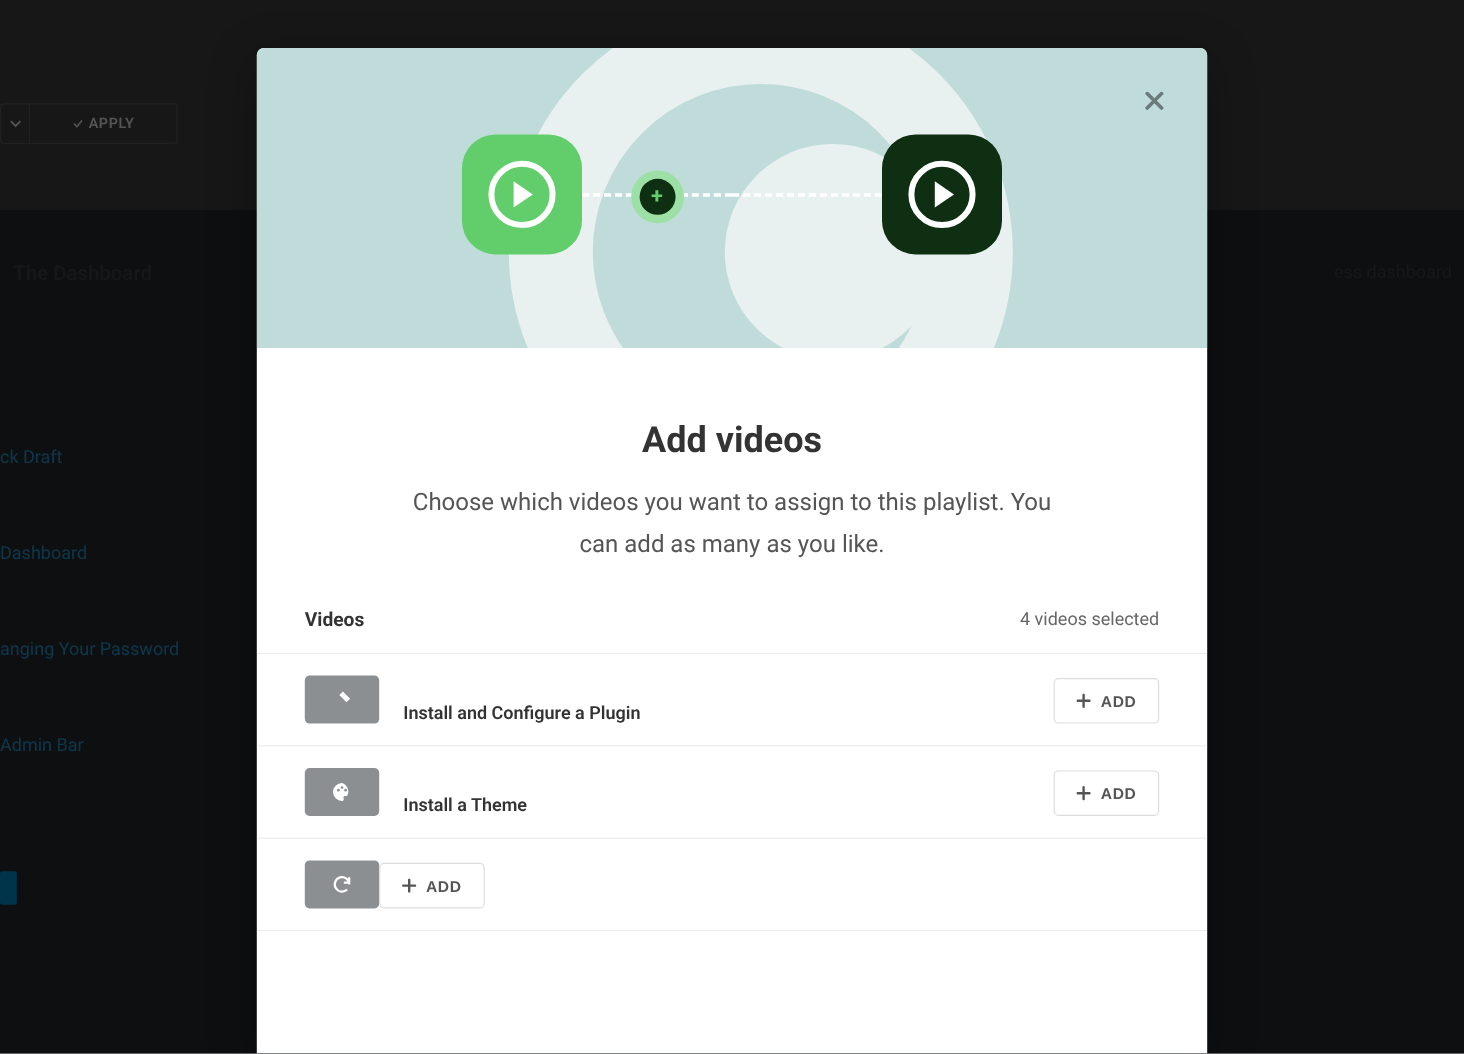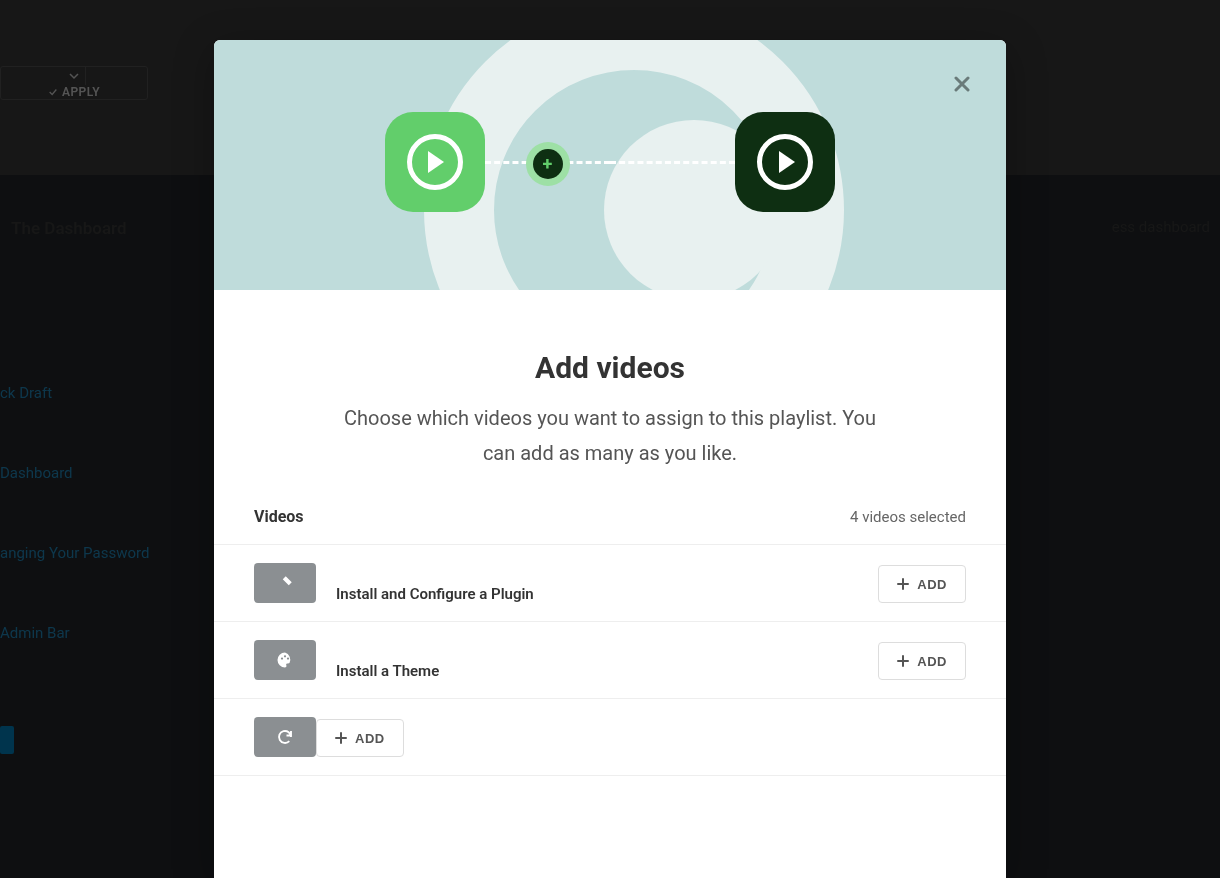--- a/index.html
+++ b/index.html
@@ -1,21 +1,21 @@
 <!DOCTYPE html>
 <html><head>
 <meta charset="utf-8">
 <style>
   * { box-sizing: border-box; margin: 0; padding: 0; }
   html, body { width: 1220px; height: 878px; font-family: -apple-system, BlinkMacSystemFont, "Segoe UI", Roboto, sans-serif; overflow: hidden; }
   body { position: relative; background: #1f2326; }
 
   
   .bg-top-strip { position: absolute; top: 0; left: 0; right: 0; height: 175px; background: #333333; }
-  .bg-apply { position: absolute; top: 66px; left: 0; width: 148px; height: 34px; border: 1px solid #4a4a4a; border-radius: 3px; display: flex; align-items: center; flex-direction: column; }
+  .bg-apply { position: absolute; top: 86px; left: 0; width: 148px; height: 34px; border: 1px solid #4a4a4a; border-radius: 3px; display: flex; align-items: center; }
   .bg-apply-chev { width: 24px; height: 32px; display:flex; align-items:center; justify-content:center; color:#bbb; border-right:1px solid #4a4a4a; }
   .bg-apply-btn { flex:1; display:flex; align-items:center; justify-content:center; gap:4px; color:#bbb; font-size:12px; font-weight:600; letter-spacing:0.5px; }
   .bg-links { position: absolute; left: 0; top: 218px; font-size: 15px; color: #1e7aa9; }
   .bg-link { margin-bottom: 62px; white-space: nowrap; }
   .bg-heading { position:absolute; left:11px; top:218px; color:#333; font-weight:600; font-size:17px;}
   .bg-dash-text { position:absolute; right:10px; top:218px; color:#333; font-size:15px; white-space:nowrap; }
   .bg-chip { position:absolute; left:0; top:726px; width:14px; height:28px; background:#0073aa; border-radius:2px;}
 
   
   .overlay { position: absolute; inset: 0; background: rgba(0,0,0,0.55); }
@@ -42,21 +42,21 @@
 
   .modal-body { padding: 40px 40px 0; text-align:center; }
   .modal-title { font-size:30px; font-weight:700; color:#333; margin-top:20px; margin-bottom:16px;}
   .modal-sub { font-size:20px; color:#555; line-height:1.75; max-width:560px; margin:0 auto 36px;}
 
   .search-wrap { position:relative; margin:0 0 36px; }
   .search-input { width:100%; height:52px; border:1px solid #e5e5e5; background:#f6f6f6; border-radius:5px; padding:0 18px 0 52px; font-size:17px; color:#333; }
   .search-input::placeholder { color:#9aa0a6; }
   .search-icon { position:absolute; left:18px; top:50%; transform:translateY(-50%); color:#9aa0a6; }
 
-  .list-row-hdr { display:flex; justify-content:space-between; align-items:center; padding:0 0 18px; }
+  .list-row-hdr { display:flex; justify-content:space-between; padding:0 0 18px; }
   .list-hdr-left { font-size:16px; font-weight:700; color:#333;}
   .list-hdr-right { font-size:15px; color:#666;}
 
   .video-list { margin:0 -40px; border-top:1px solid #eee;}
   .video-row { display:flex; align-items:flex-end; padding:18px 40px; border-bottom:1px solid #eee;}
   .thumb { width:62px; height:40px; border-radius:4px; background:#8b8f92; display:flex; align-items:center; justify-content:center; color:#fff;}
   .video-title { flex:1; padding:0 20px; text-align:left; font-size:15px; font-weight:600; color:#333;}
   .add-btn { height:38px; padding:0 18px; border:1px solid #ddd; background:#fff; border-radius:4px; display:flex; align-items:center; gap:8px; font-size:13px; font-weight:700; letter-spacing:0.5px; color:#555; cursor:pointer;}
   .add-btn svg { width:12px; height:12px; }
 
@@ -74,21 +74,21 @@
   <div class="bg-apply-btn">
     <svg width="10" height="10" viewBox="0 0 12 12">
         <path d="M2 6l3 3 5-6" stroke="#bbb" stroke-width="1.5" fill="none"></path>
       </svg>
     <span>APPLY</span>
   </div>
 </div>
 <div class="bg-heading">The Dashboard</div>
 <div class="bg-dash-text">ess dashboard</div>
 <div class="bg-chip"></div>
-<div class="bg-links" style="top:384px;">
+<div class="bg-links" style="top:372px;">
   <div class="bg-link">ck Draft</div>
   <div class="bg-link">Dashboard</div>
   <div class="bg-link">anging Your Password</div>
   <div class="bg-link">Admin Bar</div>
 </div>
 
 <div class="overlay"></div>
 
 <div class="modal">
 

